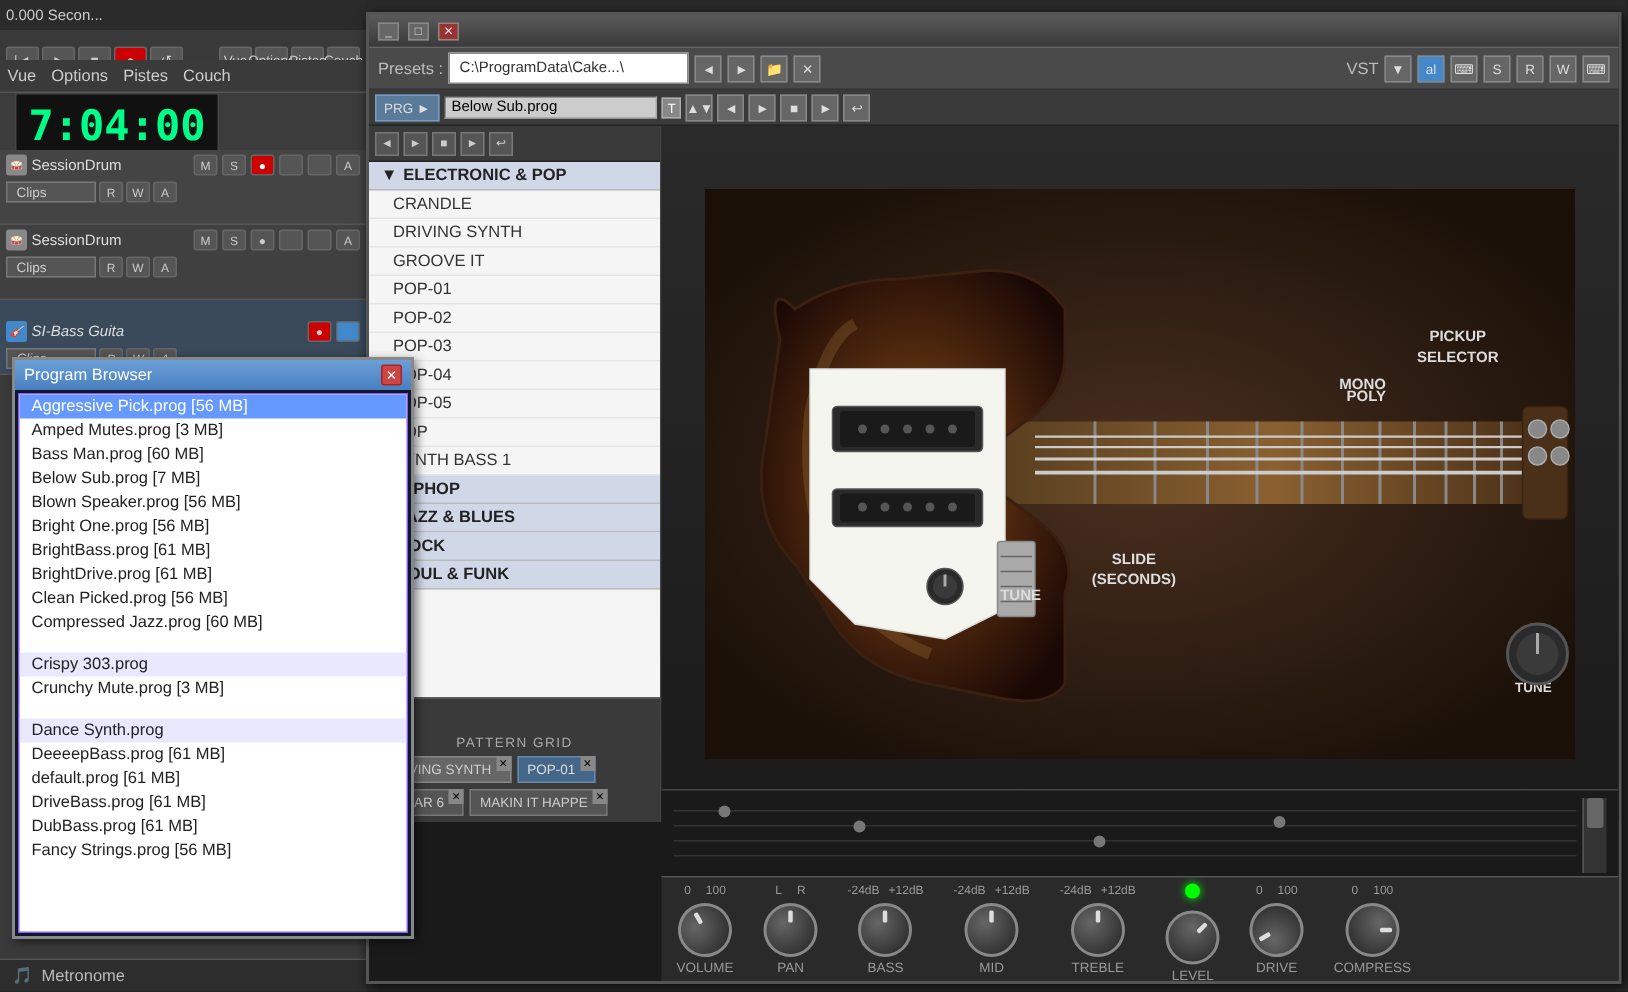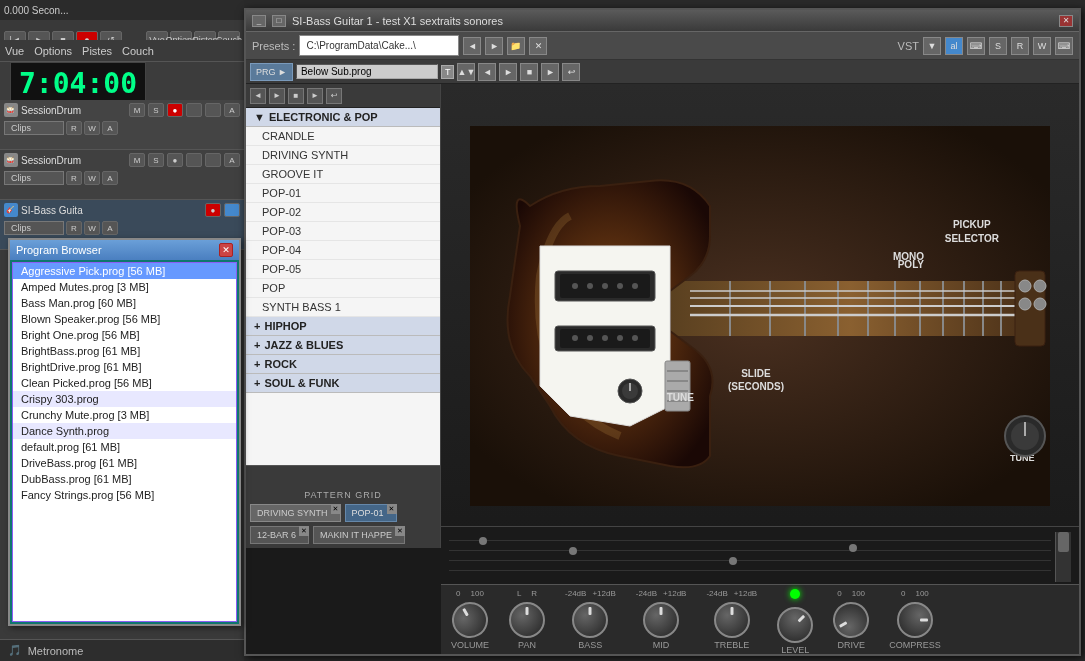--- a/index.html
+++ b/index.html
@@ -120,22 +120,22 @@
       padding: 0 8px;
       color: #bbb;
       font-size: 11px;
       gap: 6px;
     }
 
     
     .prog-browser {
       position: absolute;
       top: 238px; left: 8px;
-      width: 233px;
-      background: #0f766e;
+      width: 268px;
+      background: #0f172a;
       border: 2px solid #888;
       box-shadow: 2px 2px 6px rgba(0,0,0,0.5);
       z-index: 10;
     }
 
     .prog-browser-titlebar {
       background: linear-gradient(#6a9fd8, #4a7fc0);
       color: white;
       padding: 3px 6px;
       font-size: 11px;
@@ -166,21 +166,21 @@
     }
 
     .prog-item {
       padding: 2px 8px;
       font-size: 11px;
       color: #222;
       cursor: pointer;
       white-space: nowrap;
     }
     .prog-item.selected { background: #6699ff; color: white; }
-    .prog-item.highlighted { background: #e8e8ff; }
+    .prog-item.highlighted { background: #e8e8ff; margin-top: 12px; }
 
     
     .vst-window {
       position: absolute;
       top: 8px; left: 244px;
       width: 837px;
       height: 648px;
       background: #1a1a1a;
       border: 2px solid #555;
       box-shadow: 2px 2px 8px rgba(0,0,0,0.8);
@@ -496,21 +496,21 @@
         <div class="track-btn">A</div>
       </div>
       <div style="margin-top:4px; display:flex; align-items:center; gap:2px;">
         <div style="background:#555;border:1px solid #777;color:#ccc;font-size:9px;padding:1px 6px;min-width:60px;cursor:pointer;">Clips</div>
         <div class="track-btn">R</div>
         <div class="track-btn">W</div>
         <div class="track-btn">A</div>
       </div>
     </div>
 
-    <div style="height:50px; border-bottom:1px solid #555; background:#3a4a5a; padding:3px 4px;">
+    <div style="height:50px; border-bottom:1px solid #555; background:#3a4a5a; padding:14px 4px;font-style:italic;">
       <div style="display:flex; align-items:center; gap:3px;">
         <div style="width:14px;height:14px;background:#4488cc;border-radius:2px;display:flex;align-items:center;justify-content:center;color:#fff;font-size:7px;">🎸</div>
         <span style="color:#ddd;font-size:10px;flex:1;">SI-Bass Guita</span>
         <div class="track-btn" style="background:#c00;">●</div>
         <div class="track-btn blue"></div>
       </div>
       <div style="margin-top:4px; display:flex; align-items:center; gap:2px;">
         <div style="background:#555;border:1px solid #777;color:#ccc;font-size:9px;padding:1px 6px;min-width:60px;cursor:pointer;">Clips</div>
         <div class="track-btn">R</div>
         <div class="track-btn">W</div>
@@ -527,41 +527,43 @@
 
 <div class="prog-browser">
   <div class="prog-browser-titlebar">
     <span>Program Browser</span>
     <div class="prog-browser-close">✕</div>
   </div>
   <div class="prog-list">
     <div class="prog-item selected">Aggressive Pick.prog [56 MB]</div>
     <div class="prog-item">Amped Mutes.prog [3 MB]</div>
     <div class="prog-item">Bass Man.prog [60 MB]</div>
+    <div class="prog-item">Below Sub.prog [7 MB]</div>
     <div class="prog-item">Blown Speaker.prog [56 MB]</div>
     <div class="prog-item">Bright One.prog [56 MB]</div>
     <div class="prog-item">BrightBass.prog [61 MB]</div>
     <div class="prog-item">BrightDrive.prog [61 MB]</div>
     <div class="prog-item">Clean Picked.prog [56 MB]</div>
+    <div class="prog-item">Compressed Jazz.prog [60 MB]</div>
     <div class="prog-item highlighted">Crispy 303.prog</div>
     <div class="prog-item">Crunchy Mute.prog [3 MB]</div>
     <div class="prog-item highlighted">Dance Synth.prog</div>
+    <div class="prog-item">DeeeepBass.prog [61 MB]</div>
     <div class="prog-item">default.prog [61 MB]</div>
     <div class="prog-item">DriveBass.prog [61 MB]</div>
     <div class="prog-item">DubBass.prog [61 MB]</div>
     <div class="prog-item">Fancy Strings.prog [56 MB]</div>
   </div>
 </div>
 
 <div class="vst-window">
 
   <div class="vst-titlebar">
     <div class="vst-win-btn">_</div>
     <div class="vst-win-btn">□</div>
-    <span class="vst-title">SI-Bass Guitar 1 - test X1 sextraits sonores</span>
     <div class="vst-win-btn close">✕</div>
   </div>
 
   <div class="vst-controls-bar">
     <span class="preset-label">Presets :</span>
     <div class="preset-path">C:\ProgramData\Cake...\</div>
     <div class="vst-ctrl-btn">◄</div>
     <div class="vst-ctrl-btn">►</div>
     <div class="vst-ctrl-btn">📁</div>
     <div class="vst-ctrl-btn">✕</div>

